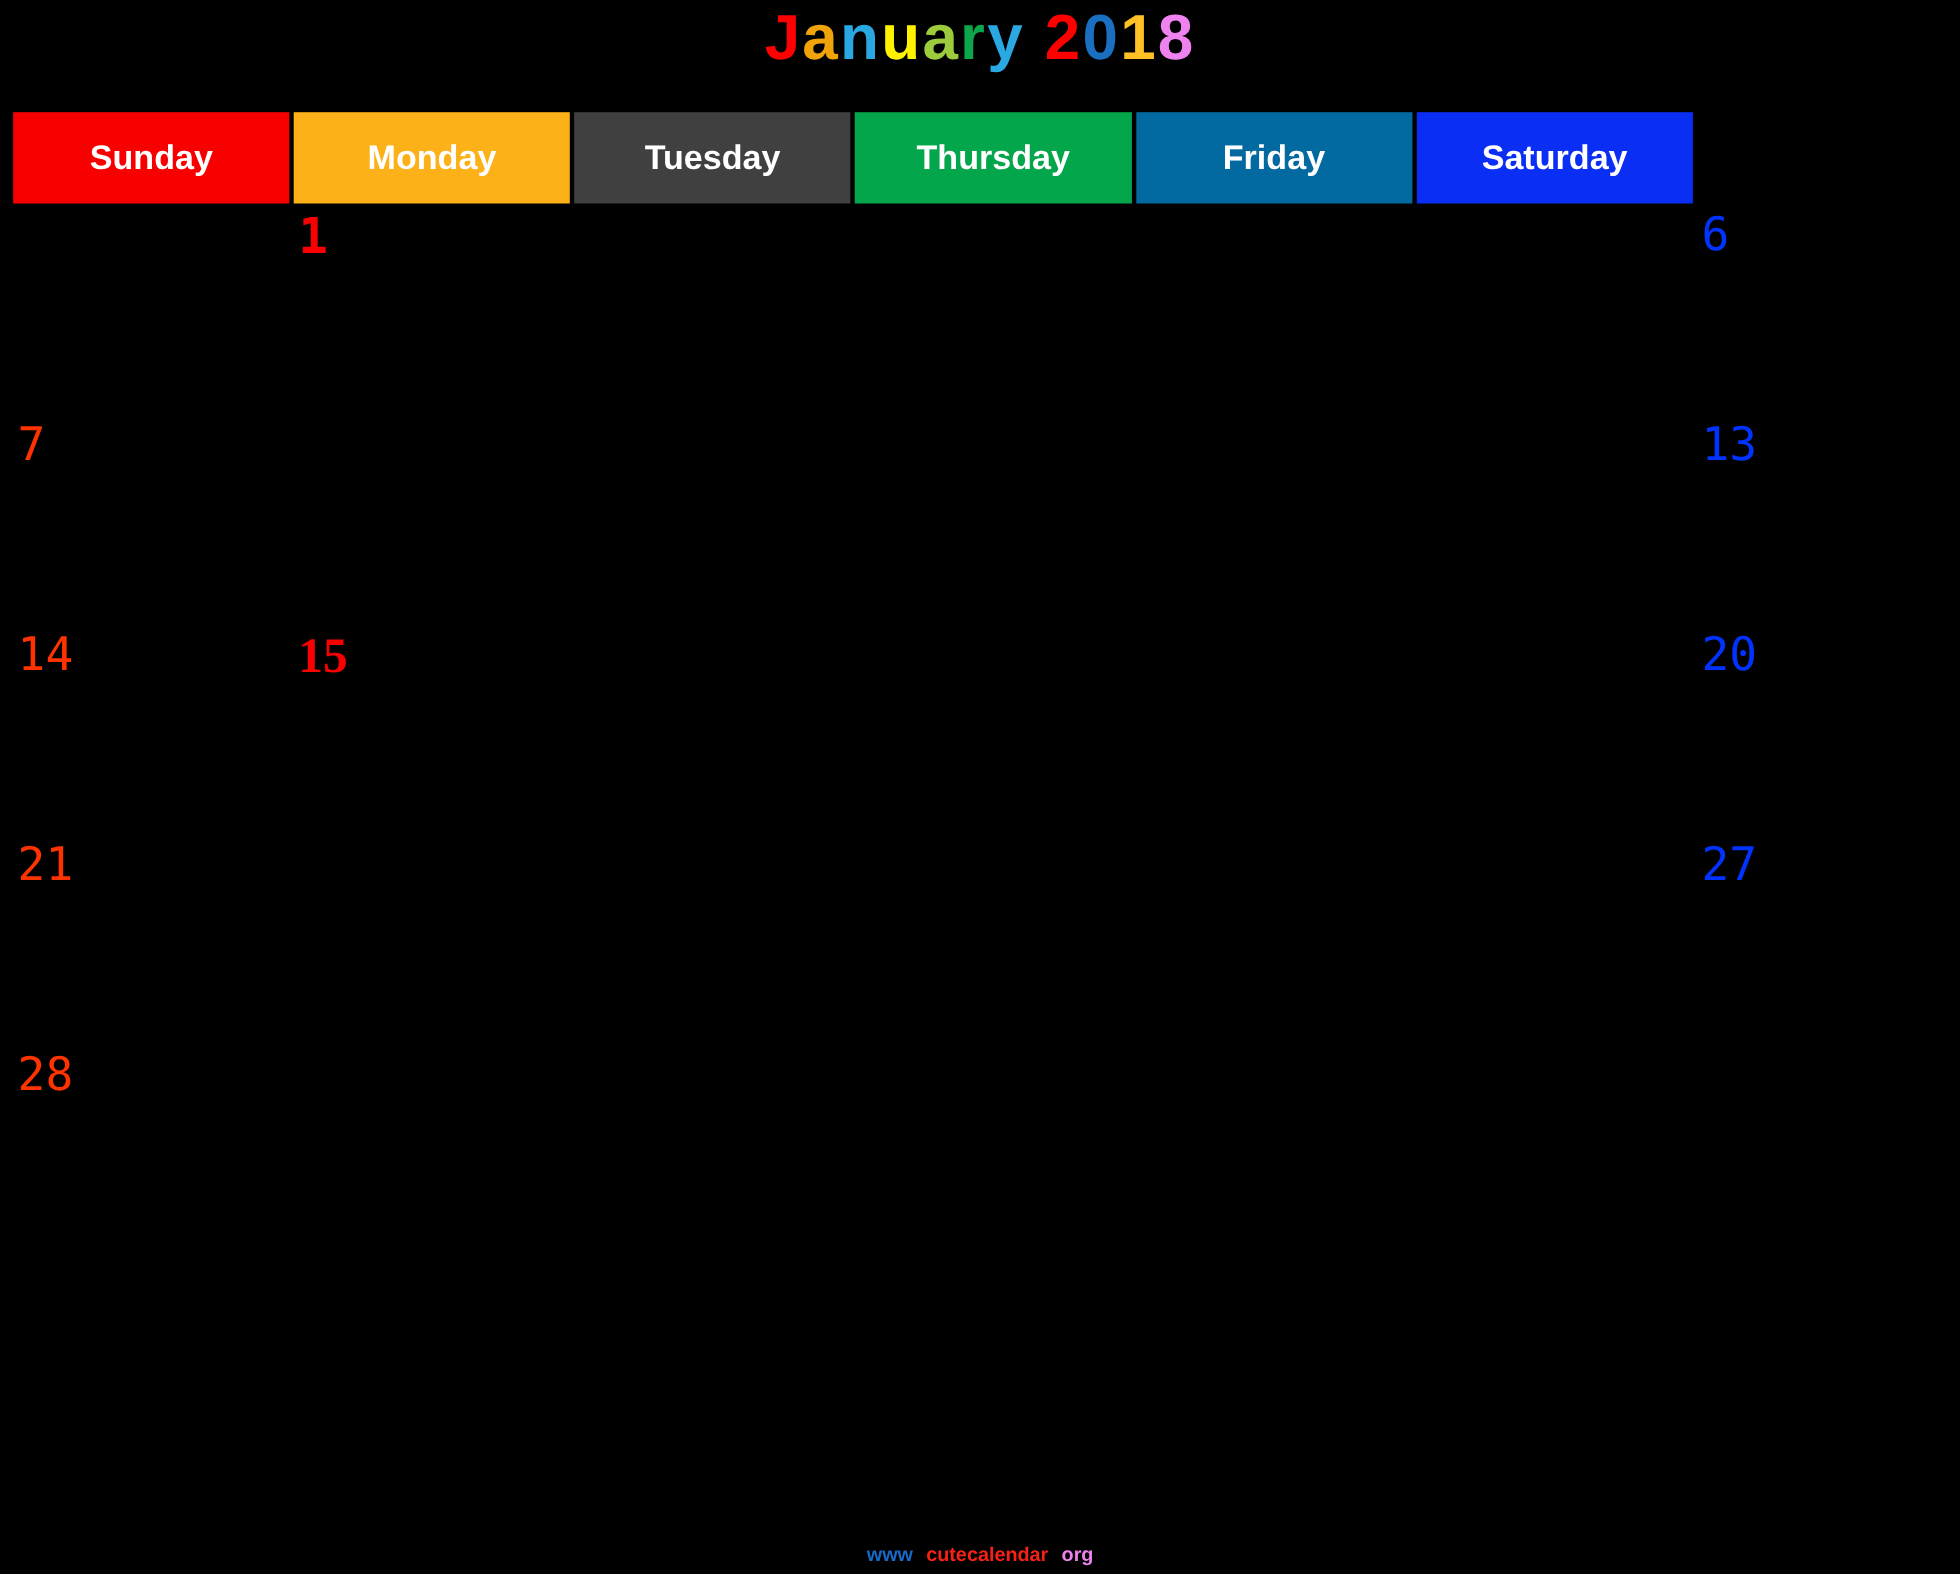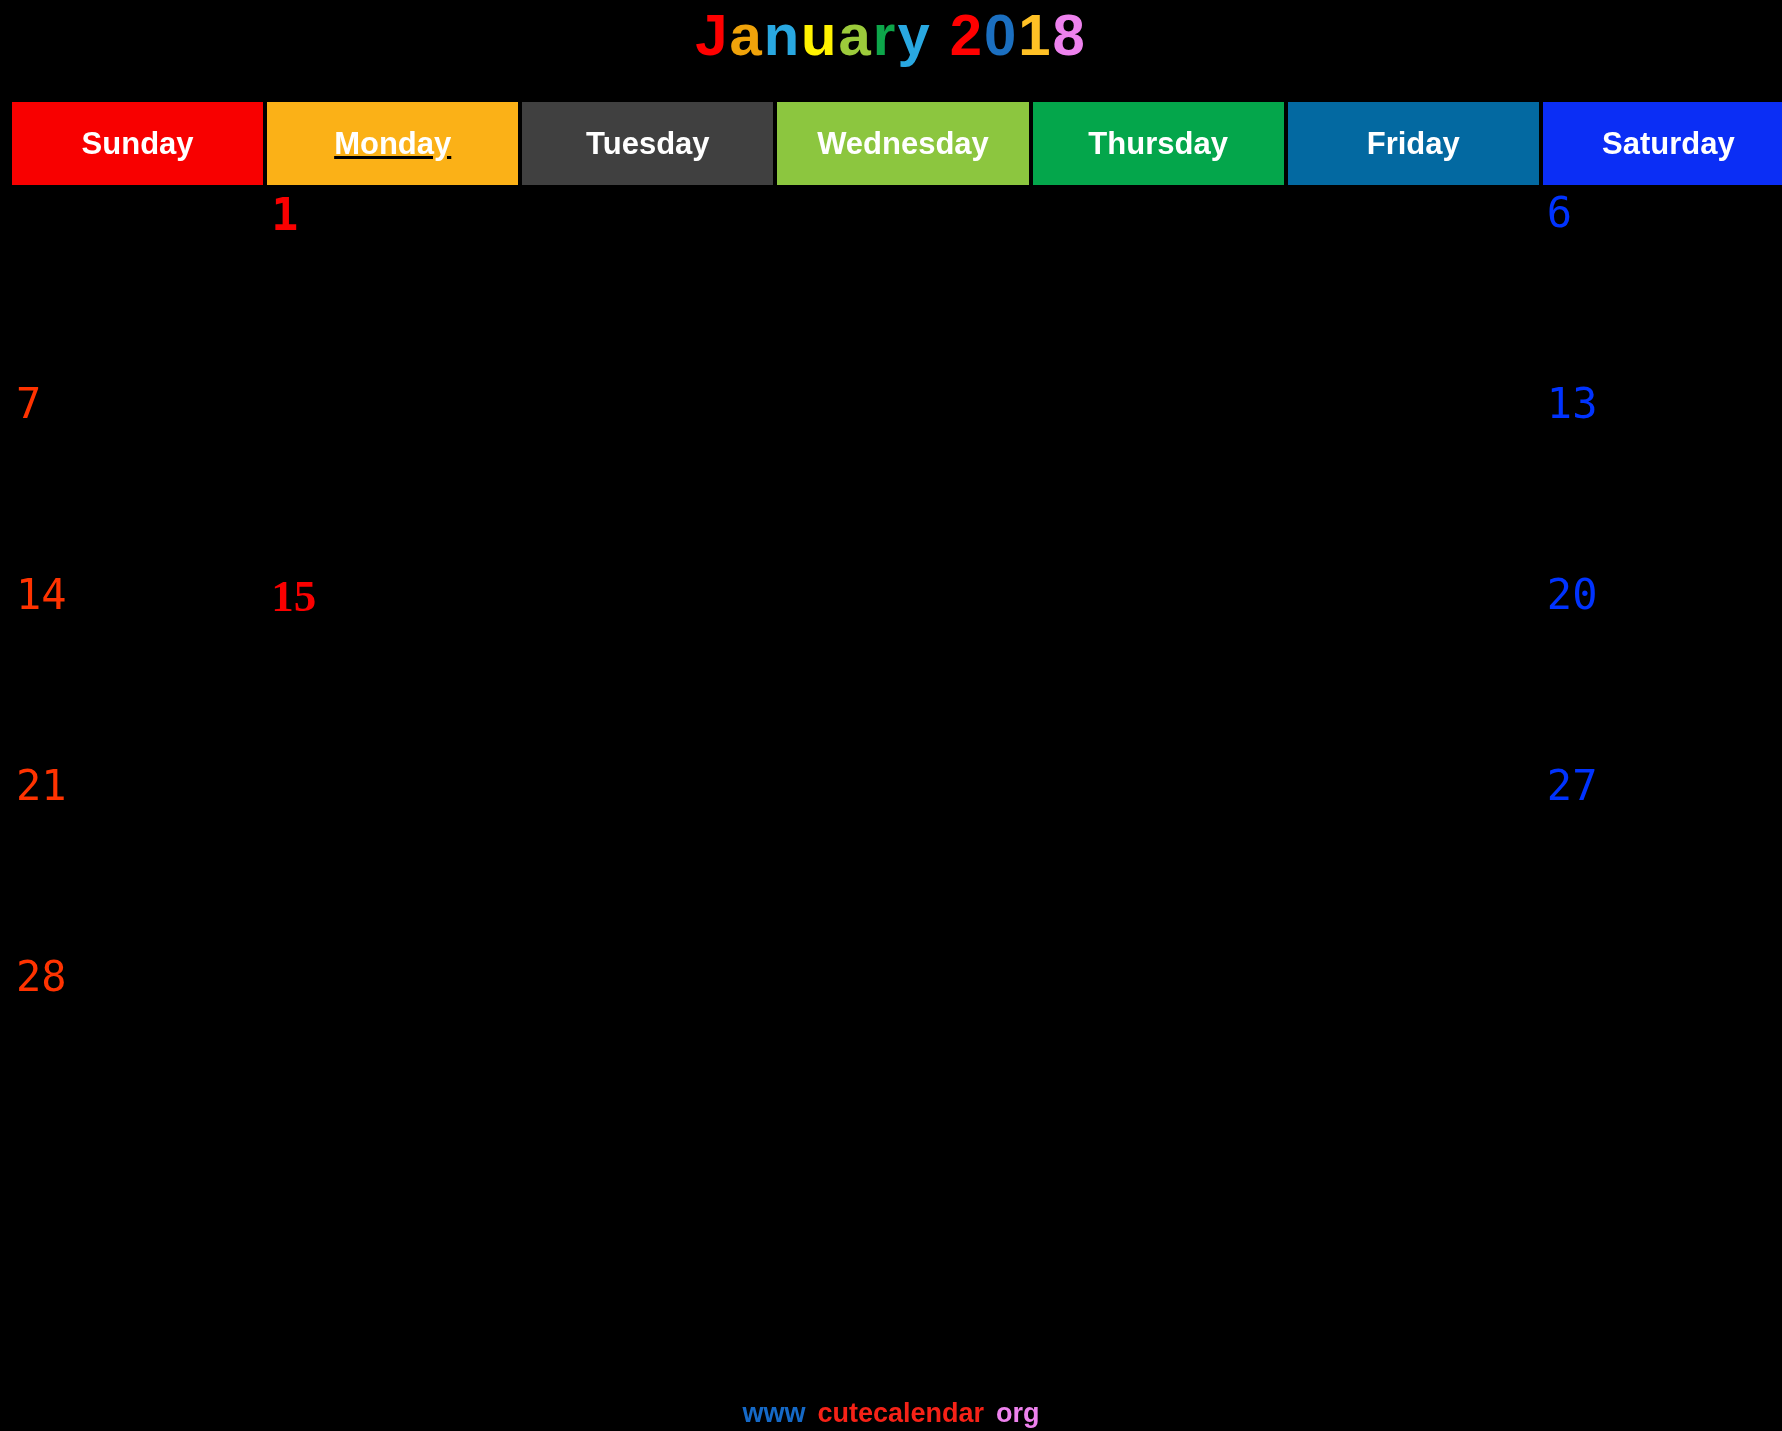--- a/index.html
+++ b/index.html
@@ -63,21 +63,21 @@
   .day-cell.holiday {
     font-weight: bold;
     font-size: 45px;
   }
   .footer-row {
     position: absolute;
     bottom: 4px; left: 0;
     width: 100%;
     text-align: center;
     font-weight: bold;
-    font-size: 27px;
+    font-size: 18px;
     line-height: 28px;
   }
   .footer-seg { margin: 0 6px; }
 </style>
 </head>
 <body>
 
 <div class="canvas">
   <div class="title-row">
       <span style="color: rgb(255, 0, 0);">J</span>
@@ -90,28 +90,25 @@
       <span style="color: rgb(0, 0, 0);">&nbsp;</span>
       <span style="color: rgb(255, 0, 0);">2</span>
       <span style="color: rgb(27, 111, 192);">0</span>
       <span style="color: rgb(255, 193, 37);">1</span>
       <span style="color: rgb(238, 130, 238);">8</span>
     </div>
   <div class="weekday-row">
       <div class="weekday-cell" style="background: rgb(248, 0, 0);">
         <span class="weekday-label" style="color: rgb(255, 255, 255);">Sunday</span>
       </div>
-      <div class="weekday-cell" style="background: rgb(251, 177, 23); text-decoration: underline;">
+      <div class="weekday-cell" style="background: rgb(251, 177, 23);">
         <span class="weekday-label" style="color: rgb(255, 255, 255);">Monday</span>
       </div>
       <div class="weekday-cell" style="background: #404040;">
         <span class="weekday-label" style="color: rgb(255, 255, 255);">Tuesday</span>
-      </div>
-      <div class="weekday-cell" style="background: rgb(140, 198, 63);">
-        <span class="weekday-label" style="color: rgb(255, 255, 255);">Wednesday</span>
       </div>
       <div class="weekday-cell" style="background: rgb(4, 166, 75);">
         <span class="weekday-label" style="color: rgb(255, 255, 255);">Thursday</span>
       </div>
       <div class="weekday-cell" style="background: #0369a1;">
         <span class="weekday-label" style="color: rgb(255, 255, 255);">Friday</span>
       </div>
       <div class="weekday-cell" style="background: rgb(11, 46, 245);">
         <span class="weekday-label" style="color: rgb(255, 255, 255);">Saturday</span>
       </div>

